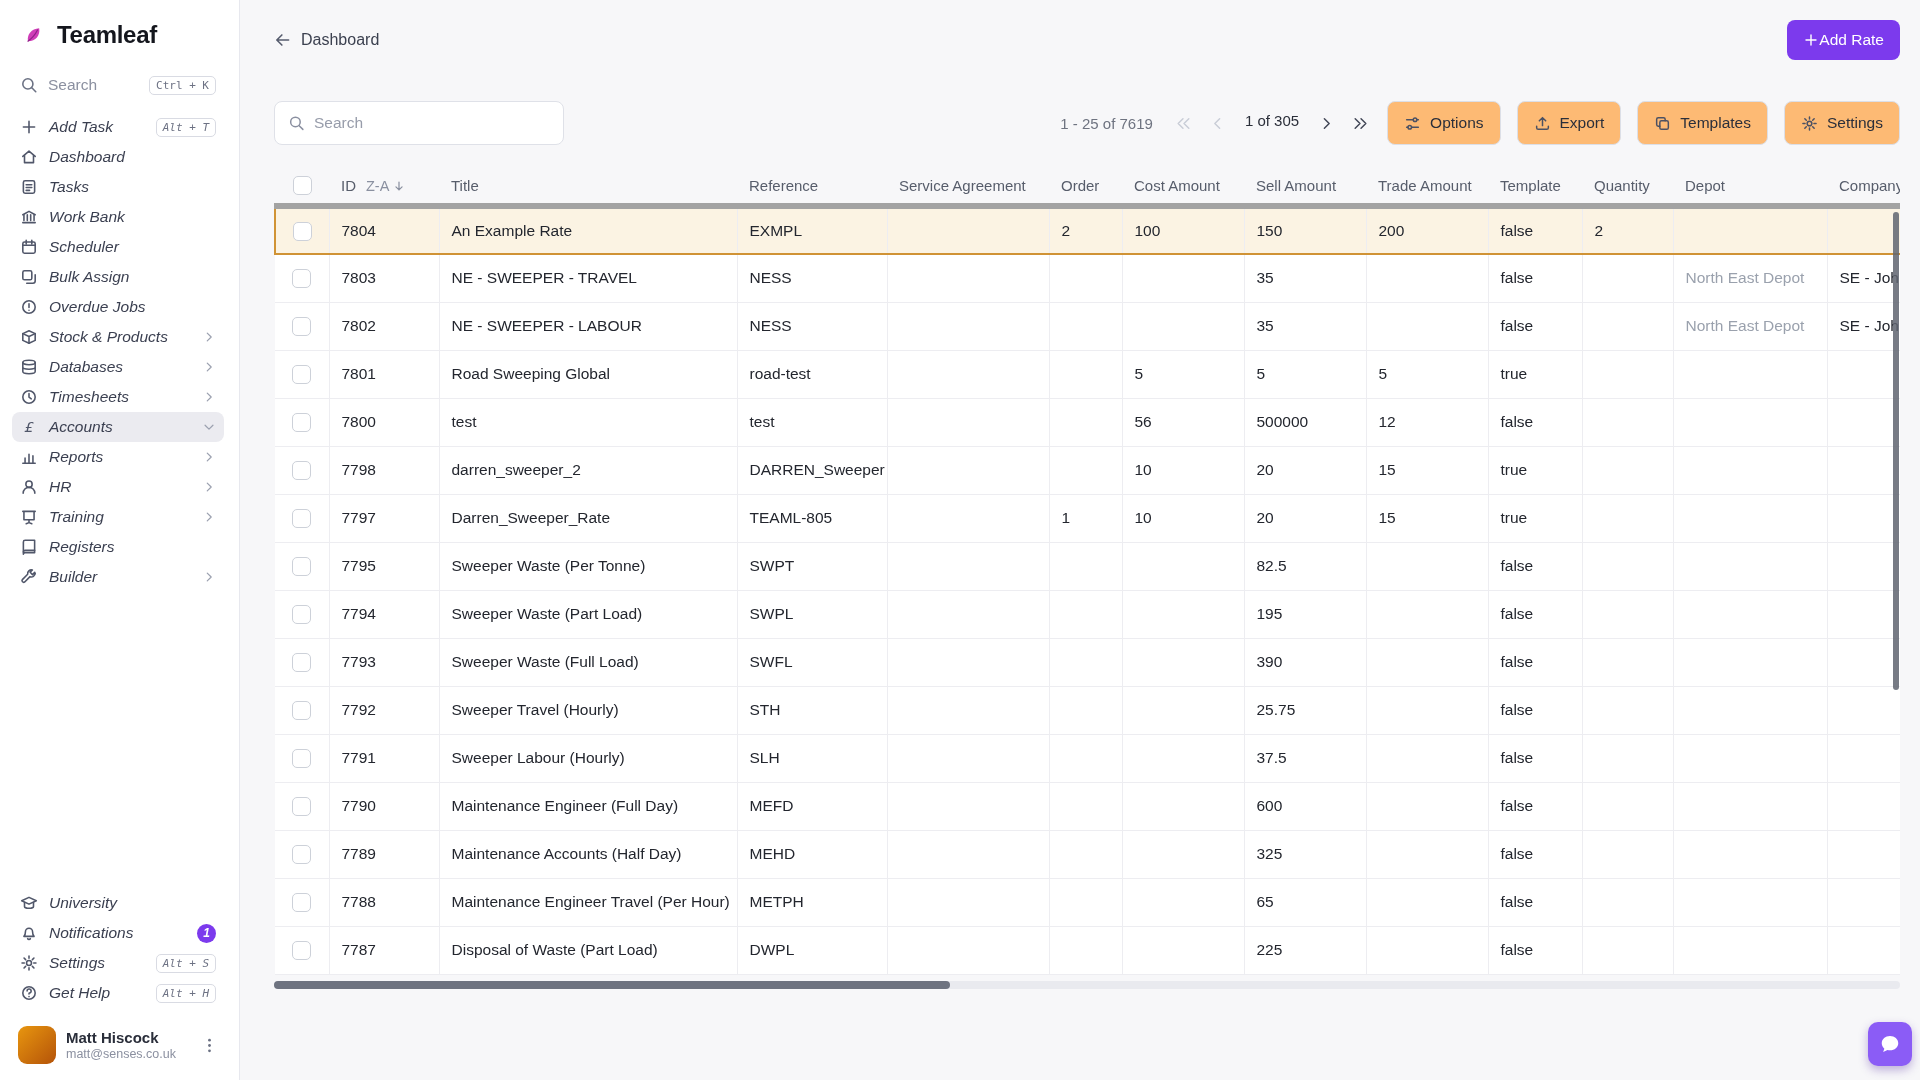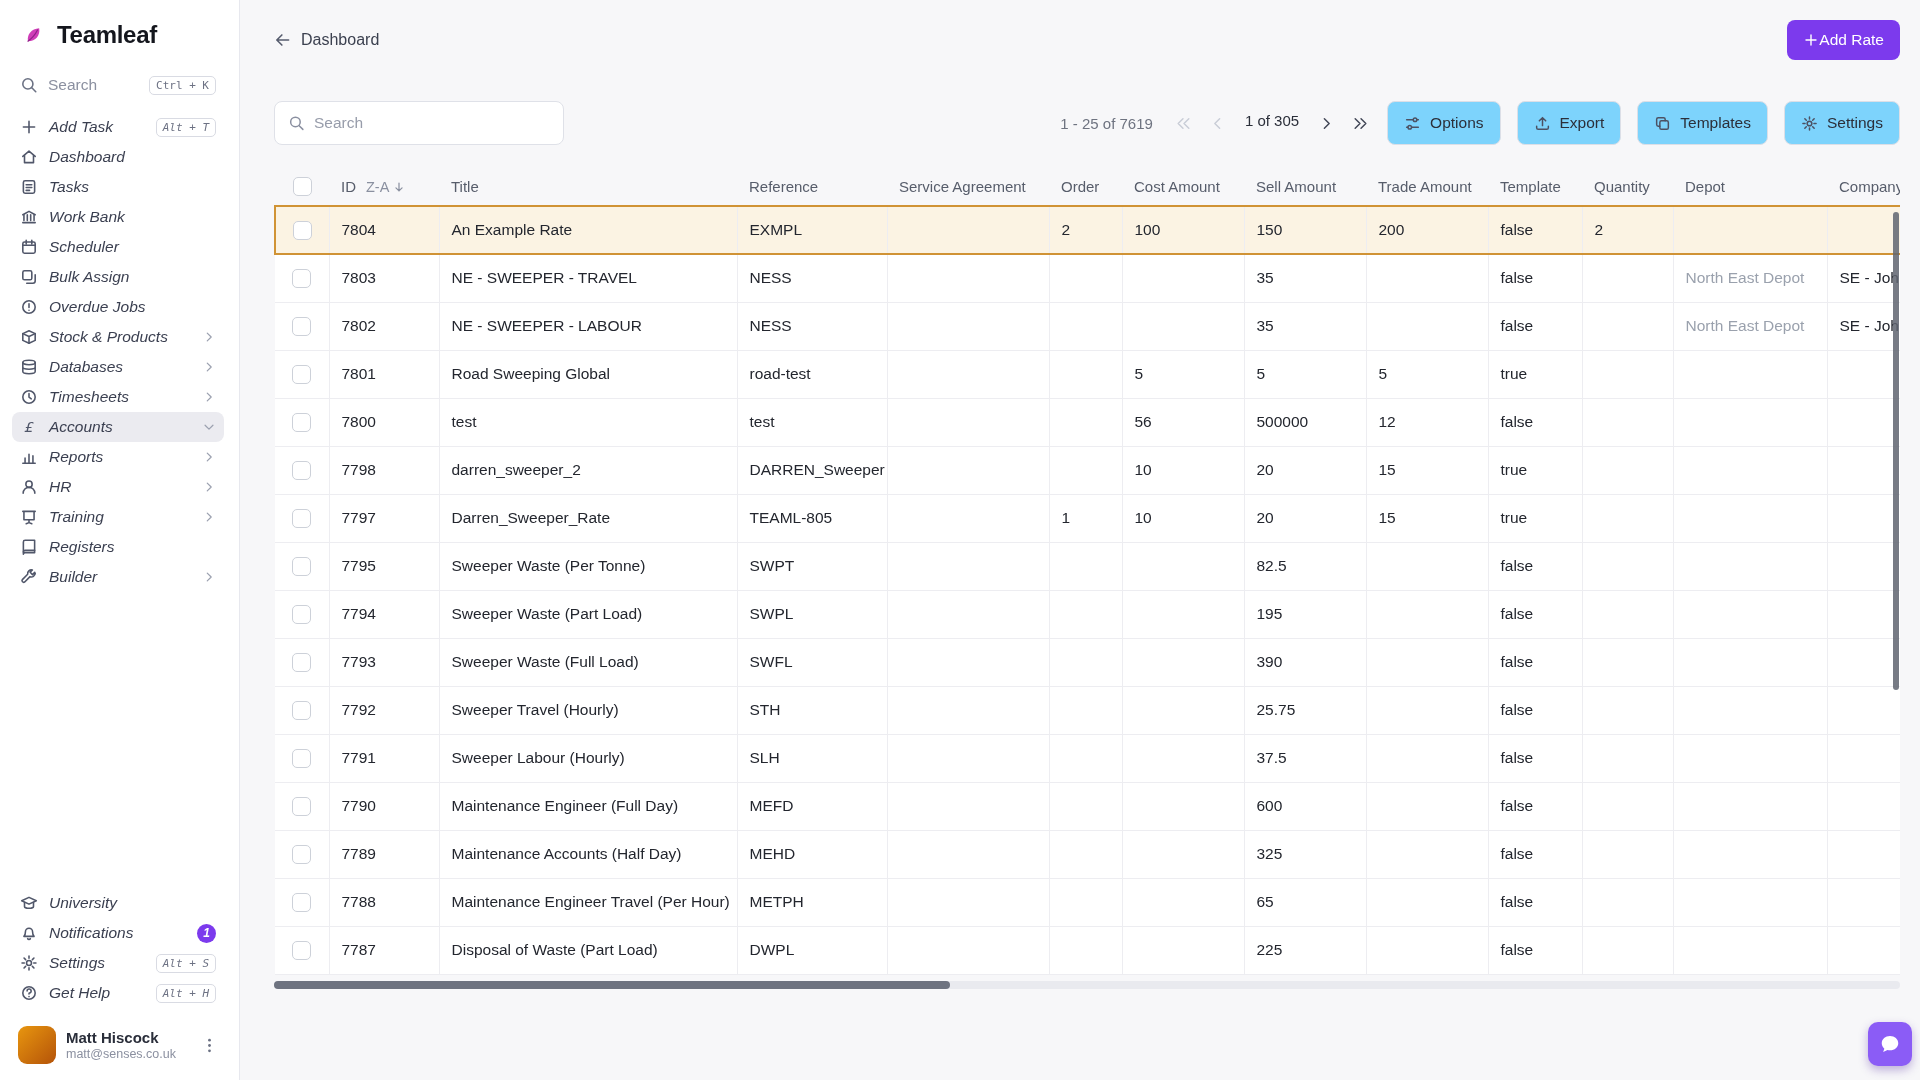--- a/index.html
+++ b/index.html
@@ -55,29 +55,29 @@
   .search-box .nav-icon{color:#8a8fa0;width:17px;height:17px;font-size:17px;}
   .search-box input{border:none;outline:none;background:transparent;font-size:15.5px;color:#2b2f3a;flex:1;font-family:inherit;min-width:0;}
   .search-box input::placeholder{color:#979caa;}
   .toolbar-right{margin-left:auto;display:flex;align-items:center;gap:16px;}
   .range-text{font-size:15px;color:#6e7380;margin-right:4px;}
   .pager{display:flex;gap:12px;}
   .pg-btn{display:flex;align-items:center;justify-content:center;width:22px;height:22px;color:#424757;cursor:pointer;}
   .pg-btn svg{width:17px;height:17px;}
   .pg-btn.disabled{color:#c9cdd7;cursor:default;}
   .pg-label{font-size:15px;color:#2b2f3a;padding:0 4px;white-space:nowrap;}
-  .btn{display:flex;align-items:center;gap:9px;height:44px;padding:0 16px;background:#7dd3fc;border:1px solid #dcdfe7;border-radius:8px;font-size:15.5px;color:#2b2f3a;cursor:pointer;font-family:inherit;white-space:nowrap;}
+  .btn{display:flex;align-items:center;gap:9px;height:44px;padding:0 16px;background:#fdba74;border:1px solid #dcdfe7;border-radius:8px;font-size:15.5px;color:#2b2f3a;cursor:pointer;font-family:inherit;white-space:nowrap;}
   .btn .nav-icon{color:#4c5163;width:17px;height:17px;font-size:17px;}
   .btn .nav-icon svg{width:17px;height:17px;}
 
   
   .table-wrap{position:relative;margin-top:22px;overflow:hidden;height:808px;}
   table{border-collapse:collapse;table-layout:fixed;width:1700px;}
   th,td{text-align:left;padding:0 12px;overflow:hidden;white-space:nowrap;}
-  thead th{height:38px;font-size:15px;font-weight:500;color:#575d6b;border-bottom:1px solid #a3a3a3;}
+  thead th{height:38px;font-size:15px;font-weight:500;color:#575d6b;border-bottom:6px solid #a3a3a3;}
   tbody td{height:48px;background:#fff;font-size:15.5px;color:#23262e;border-bottom:1px solid #ededf1;border-right:1px solid #ededf1;}
   .cb-cell{padding:0;text-align:center;}
   .checkbox{display:inline-block;width:19px;height:19px;border:1.5px solid #cdd1d9;border-radius:5px;background:#fff;vertical-align:middle;cursor:pointer;}
   th .th-inner{display:flex;align-items:center;gap:10px;}
   .sort{display:flex;align-items:center;gap:3px;color:#8a90a0;font-size:14.5px;cursor:pointer;}
   .sort svg{width:14px;height:14px;}
   td.muted-cell{color:#9aa1ad;}
   tr.hl td{background:var(--hl-bg);border-top:2px solid var(--hl-border);border-bottom:2px solid var(--hl-border);}
   tr.hl td:first-child{border-left:2px solid var(--hl-border);}
   .vscroll{position:absolute;top:44px;right:1px;width:6px;height:478px;background:#5f6470;border-radius:3px;opacity:.85;}

